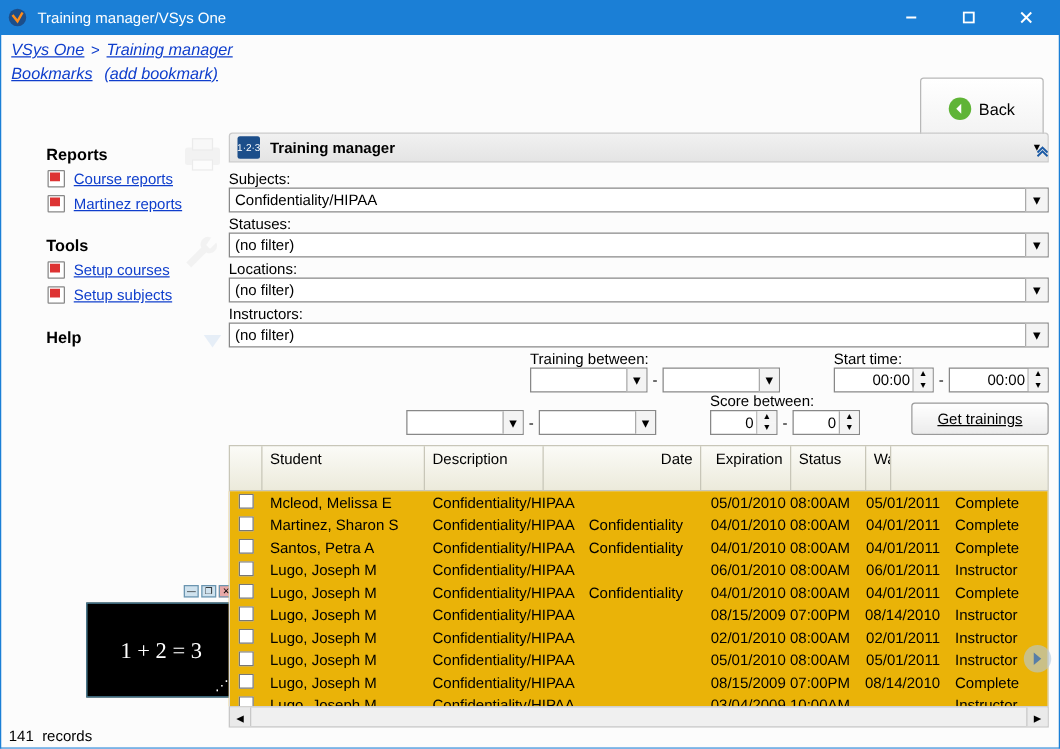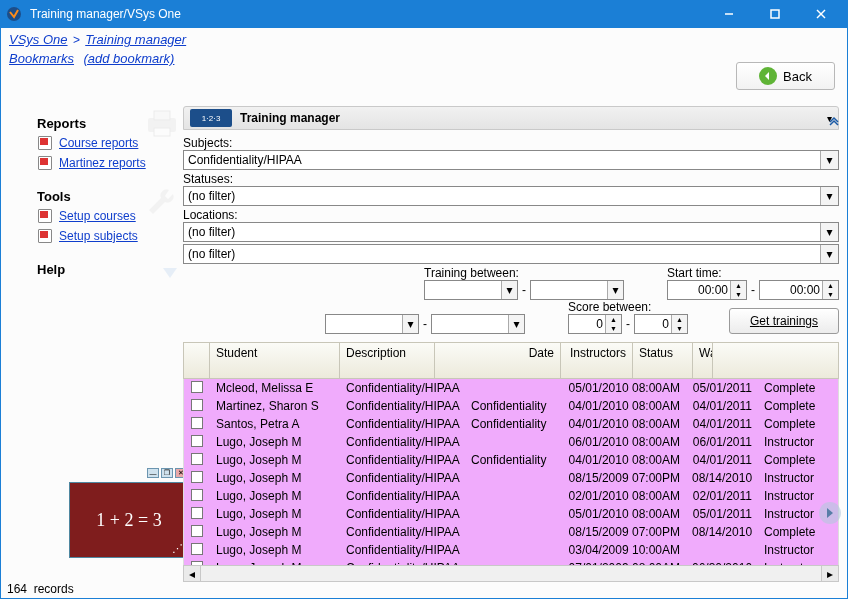--- a/index.html
+++ b/index.html
@@ -14,41 +14,41 @@
   
   .content { position: absolute; top: 28px; left: 0; right: 0; bottom: 0; background: #fcfcfc; border: 1px solid #1b7fd6; border-top:none; }
   
   .breadcrumb-row { padding: 4px 8px; }
   .breadcrumb-row a, .bookmarks-row a { color: #0f3ecc; text-decoration: underline; font-style: italic; font-size: 13px; }
   .breadcrumb-sep { color: #0f3ecc; padding: 0 2px; }
   .bookmarks-row { padding: 0 8px 10px 8px; }
   .bookmarks-row a { margin-right: 6px; }
   
   .topright { position: absolute; top: 34px; right: 12px; }
-  .back-btn { background: linear-gradient(#ffffff,#f2f2f2); border: 1px solid #b8b8b8; border-radius: 3px; padding: 4px 22px; font-size: 13px; display: flex; align-items: center; gap: 6px; cursor: pointer; }
+  .back-btn { background: linear-gradient(#ffffff,#f2f2f2); border: 1px solid #b8b8b8; border-radius: 3px; padding: 15px 22px; font-size: 13px; display: flex; align-items: center; gap: 6px; cursor: pointer; }
   .back-btn .back-icon { width:18px; height:18px; border-radius:50%; background:#5fb436; display:flex; align-items:center; justify-content:center; }
   .back-btn .back-icon svg { fill:white; }
   
   .body-split { display: flex; position: absolute; top: 78px; bottom: 16px; left: 0; right: 0; }
   .sidebar { width: 200px; padding: 4px 8px 8px 8px; position: relative; margin-left: 28px; }
   .main { flex: 1; padding: 0 8px 0 0; display:flex; flex-direction:column; position:relative; }
   
   .side-section-title { font-weight: bold; font-size: 13px; margin: 6px 0 4px 0; }
   .side-link { display: flex; align-items: center; gap: 6px; margin: 4px 0; }
   .side-link a { color: #0f3ecc; text-decoration: underline; font-size: 12px; }
   .side-link .ic { width: 16px; height: 16px; display: inline-flex; align-items: center; justify-content: center; }
   .doc-red { width:14px;height:14px;border:1px solid #888;background:linear-gradient(#fff,#fff);position:relative;border-radius:1px;}
   .doc-red::after{content:'';position:absolute;left:1px;right:3px;top:1px;height:7px;background:#d33;}
   .side-ghost { position:absolute; right:4px; opacity:0.25; }
   .side-ghost.printer { top: 2px; }
   .side-ghost.wrench { top: 80px; }
   .side-ghost.tri { top: 160px; }
   
   .panel-header { background: linear-gradient(#f1f1f1,#e4e4e4); border: 1px solid #c9c9c9; height: 24px; display: flex; align-items: center; padding: 0 6px; gap: 8px; border-radius:3px 3px 0 0;}
-  .panel-header .ph-icon { width:42px;height:18px;background:#1c4e8a;border-radius:2px;display:flex;align-items:center;justify-content:center;color:white;font-size:8px;}
+  .panel-header .ph-icon { width:18px;height:18px;background:#1c4e8a;border-radius:2px;display:flex;align-items:center;justify-content:center;color:white;font-size:8px;}
   .panel-header .ph-title { font-weight: bold; font-size: 12px; }
   .panel-header .spacer { flex:1; }
   .panel-header .drop { font-size:10px; }
   .col-btn { position:absolute; right:8px; top:0; width:18px; height:24px; display:flex; align-items:center; justify-content:center; color:#1b5aa5;}
   
   .filters { padding: 4px 0 8px 0; }
   .frow { margin: 2px 0; }
   .flabel { font-size: 12px; }
   .combo { width: 100%; height: 20px; border: 1px solid #888; background: white; font-size: 12px; position:relative; display:flex; align-items:center; padding:0 4px; }
   .combo .arrow { position:absolute; right:0; top:0; bottom:0; width:18px; display:flex;align-items:center;justify-content:center; background:#f4f4f4; border-left:1px solid #aaa;}
@@ -61,21 +61,21 @@
   .spin { width: 80px; height:20px; border:1px solid #888; background:white; position:relative; display:flex;align-items:center;justify-content:flex-end;padding-right:18px;padding-left:2px;}
   .spin .spinbtns{position:absolute;right:0;top:0;bottom:0;width:16px;display:flex;flex-direction:column;border-left:1px solid #aaa;}
   .spin .spinbtns div{flex:1;background:#f4f4f4;display:flex;align-items:center;justify-content:center;font-size:7px;line-height:1;}
   .dash { padding: 0 2px; }
   .get-btn { background:linear-gradient(#fff,#ececec); border:1px solid #9a9a9a; border-radius:3px; padding: 5px 20px; font-size:12px; cursor:pointer; margin-left:18px; }
   .get-btn span { text-decoration: underline; }
   
   .grid-area { flex:1; display:flex; flex-direction:column; min-height:0; position:relative; }
   .grid-header { display:flex; background:linear-gradient(#fbfbf7,#eceadb); border:1px solid #c8c6b8; height:37px; }
   .grid-header .gh { border-right:1px solid #c8c6b8; padding:3px 6px; font-size:12px; overflow:hidden; white-space:nowrap;}
-  .grid-body { flex:1; overflow:hidden; border-left:1px solid #ddd; border-right:1px solid #ddd; background:#f0abfc;}
+  .grid-body { flex:1; overflow:hidden; border-left:1px solid #ddd; border-right:1px solid #ddd; background:#eab308;}
   .grow { display:flex; height:18px; align-items:center; font-size:12px;}
   .grow .gc { padding: 0 6px; overflow:hidden; white-space:nowrap;}
   .chk { width:12px;height:12px;border:1px solid #777;background:white;display:inline-block;}
   .col-chk{width:26px;text-align:center;}
   .col-student{width:130px;}
   .col-subject{width:125px;}
   .col-desc{width:95px;}
   .col-date{width:126px;text-align:right;}
   .col-exp{width:72px;text-align:right;}
   .col-status{width:60px;}
@@ -84,21 +84,21 @@
   .grid-hscroll .sbbtn{width:17px;display:flex;align-items:center;justify-content:center;background:#eaeaea;border-right:1px solid #c8c8c8;}
   .grid-hscroll .sbbtn.right{border-right:none;border-left:1px solid #c8c8c8;}
   .grid-hscroll .track{flex:1;}
   .right-arrow-ghost{position:absolute;right:-2px;top:160px;width:22px;height:22px;border-radius:50%;background:rgba(180,200,220,0.6);display:flex;align-items:center;justify-content:center;}
   
   .statusbar { position:absolute; left:6px; bottom:0; height:16px; font-size:12px; }
   
   .math-widget{position:absolute;left:40px;bottom:24px;width:120px;height:90px;}
   .math-head{height:14px;display:flex;justify-content:flex-end;gap:2px;padding:0 2px;}
   .math-head div{width:12px;height:10px;border:1px solid #6b95b0;background:#cfe2ee;font-size:7px;display:flex;align-items:center;justify-content:center;}
-  .math-body{height:76px;background:#7f1d1d;border:1px solid #4f87a0;color:white;display:flex;align-items:center;justify-content:center;font-size:18px;font-family:'Comic Sans MS',cursive;position:relative;}
+  .math-body{height:76px;background:#000000;border:1px solid #4f87a0;color:white;display:flex;align-items:center;justify-content:center;font-size:18px;font-family:'Comic Sans MS',cursive;position:relative;}
   .math-body .dots{position:absolute;right:4px;bottom:2px;font-size:11px;letter-spacing:1px;}
 </style>
 </head>
 <body>
 
 <div class="titlebar">
   <span class="icon">
     <svg viewBox="0 0 16 16">
         <circle cx="8" cy="8" r="7" fill="#1c4e8a"></circle>
         <path d="M4 6 L8 11 L12 4" stroke="#ff8c1a" stroke-width="2" fill="none"></path>
@@ -234,20 +234,21 @@
             </div>
           </div>
         <div class="frow">
             <div class="flabel">Locations:</div>
           <div class="combo">
               <span>(no filter)</span>
               <span class="arrow">▾</span>
             </div>
           </div>
         <div class="frow">
+            <div class="flabel">Instructors:</div>
           <div class="combo">
               <span>(no filter)</span>
               <span class="arrow">▾</span>
             </div>
           </div>
 
         <div class="range-row">
           <div class="range-col">
             <div class="flabel">Training between:</div>
             <div class="range-group">
@@ -317,21 +318,21 @@
           <button class="get-btn"><span>G</span><span>et trainings</span></button>
         </div>
       </div>
 
       <div class="grid-area">
         <div class="grid-header">
           <div class="gh col-chk"></div>
           <div class="gh col-student">Student</div>
           <div class="gh col-desc">Description</div>
           <div class="gh col-date" style="text-align:right">Date</div>
-          <div class="gh col-exp" style="text-align:right">Instructors</div>
+          <div class="gh col-exp" style="text-align:right">Expiration</div>
           <div class="gh col-status">Status</div>
           <div class="gh col-wa">Wa</div>
         </div>
         <div class="grid-body" id="grid-body">
             <div class="grow">
               <div class="gc col-chk"><span class="chk"></span></div>
               <div class="gc col-student">Mcleod, Melissa E</div>
               <div class="gc col-subject">Confidentiality/HIPAA</div>
               <div class="gc col-desc"></div>
               <div class="gc col-date">05/01/2010 08:00AM</div>
@@ -448,15 +449,15 @@
         <div class="right-arrow-ghost">
           <svg width="12" height="12" viewBox="0 0 12 12">
               <path d="M3 1 L9 6 L3 11 Z" fill="#577ea7"></path>
             </svg>
         </div>
       </div>
     </div>
   </div>
 
   <div class="statusbar">
-    <span>164</span>&nbsp;&nbsp;<span>records</span>
+    <span>141</span>&nbsp;&nbsp;<span>records</span>
   </div>
 </div>
 
 </body></html>

